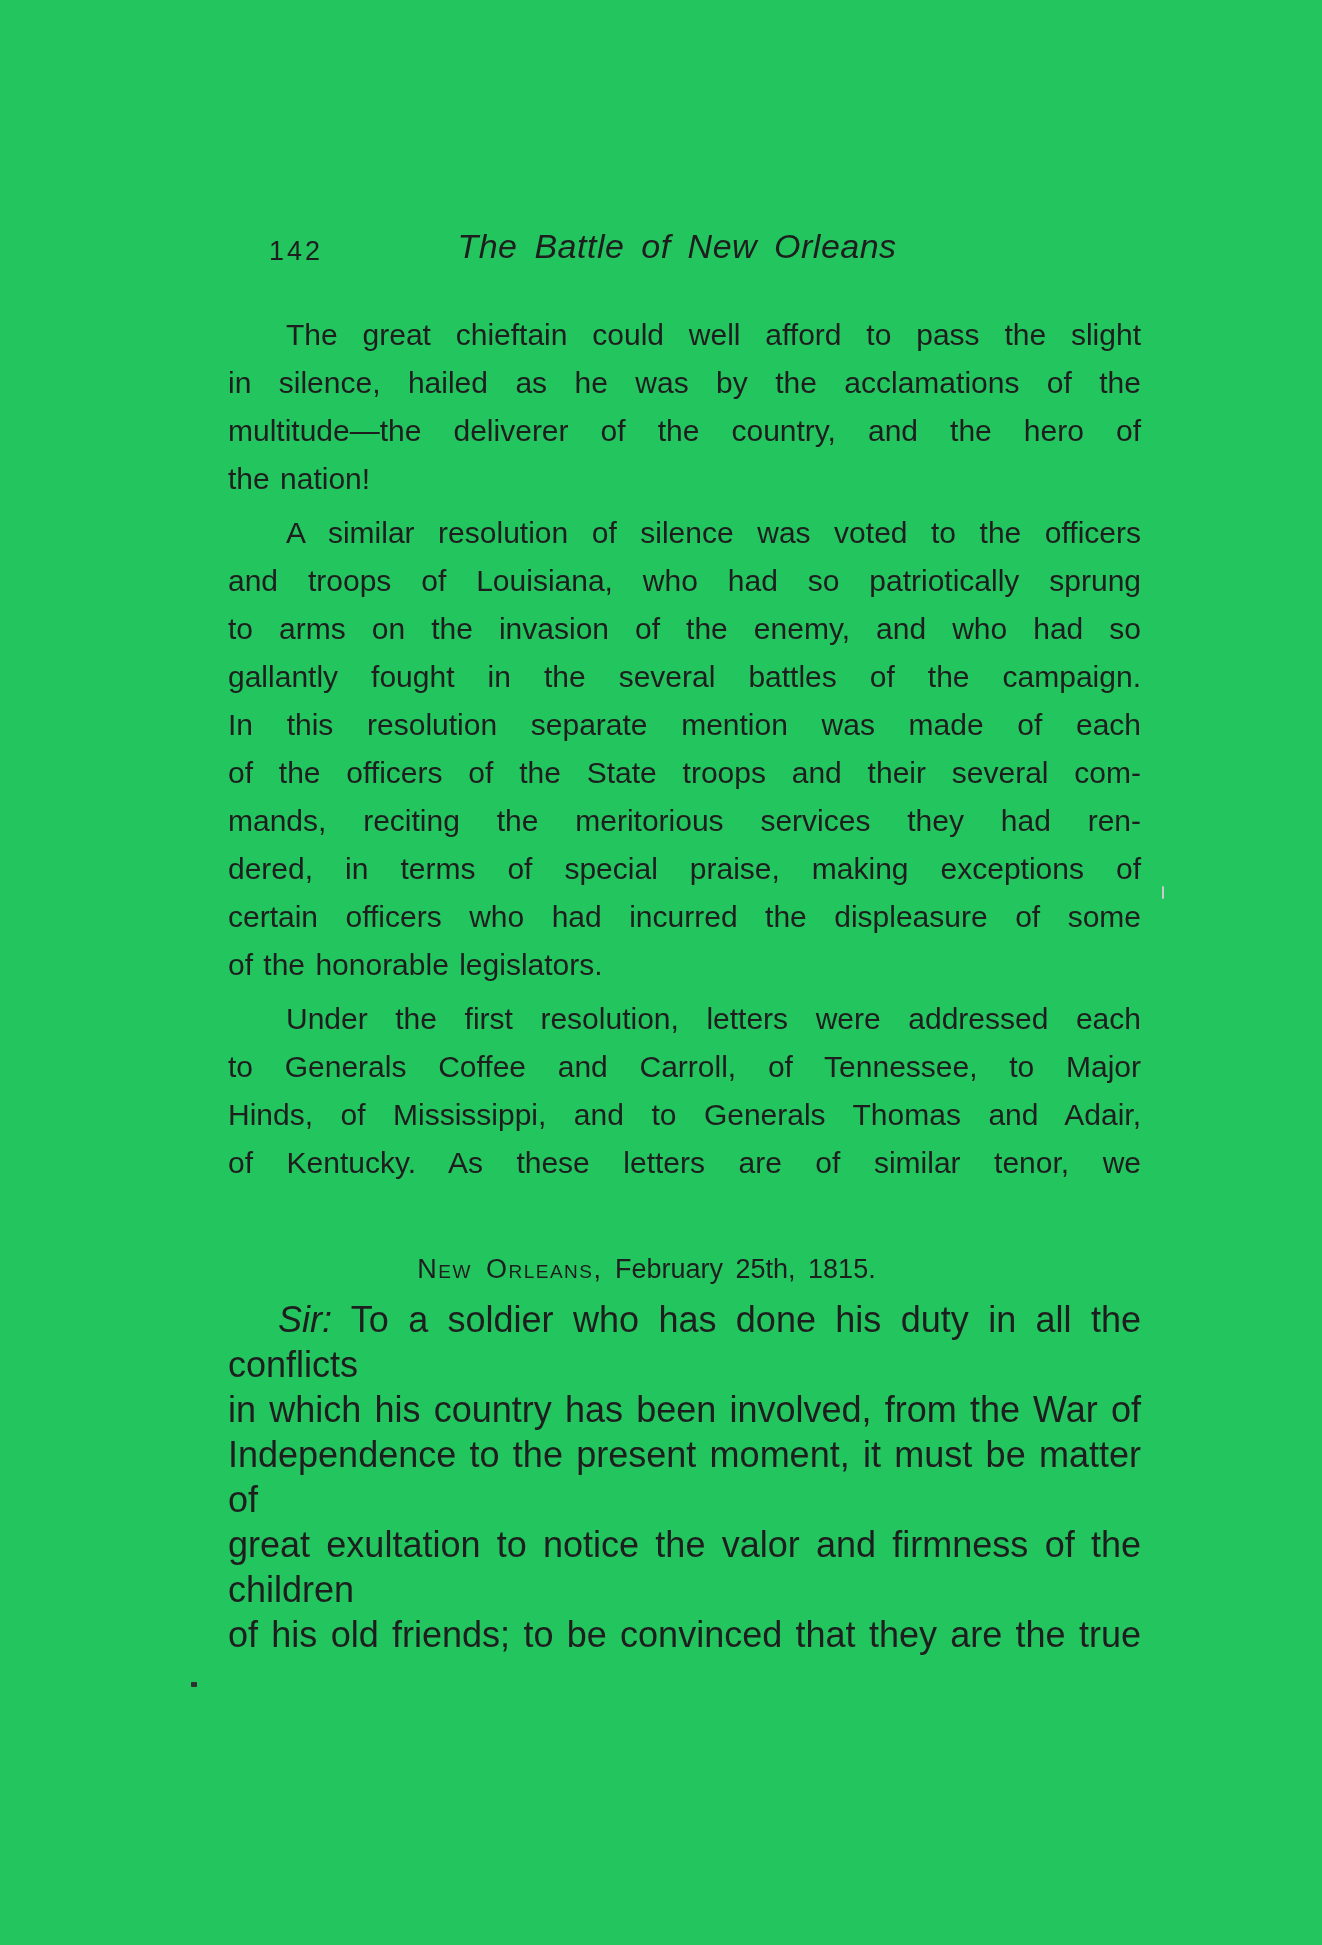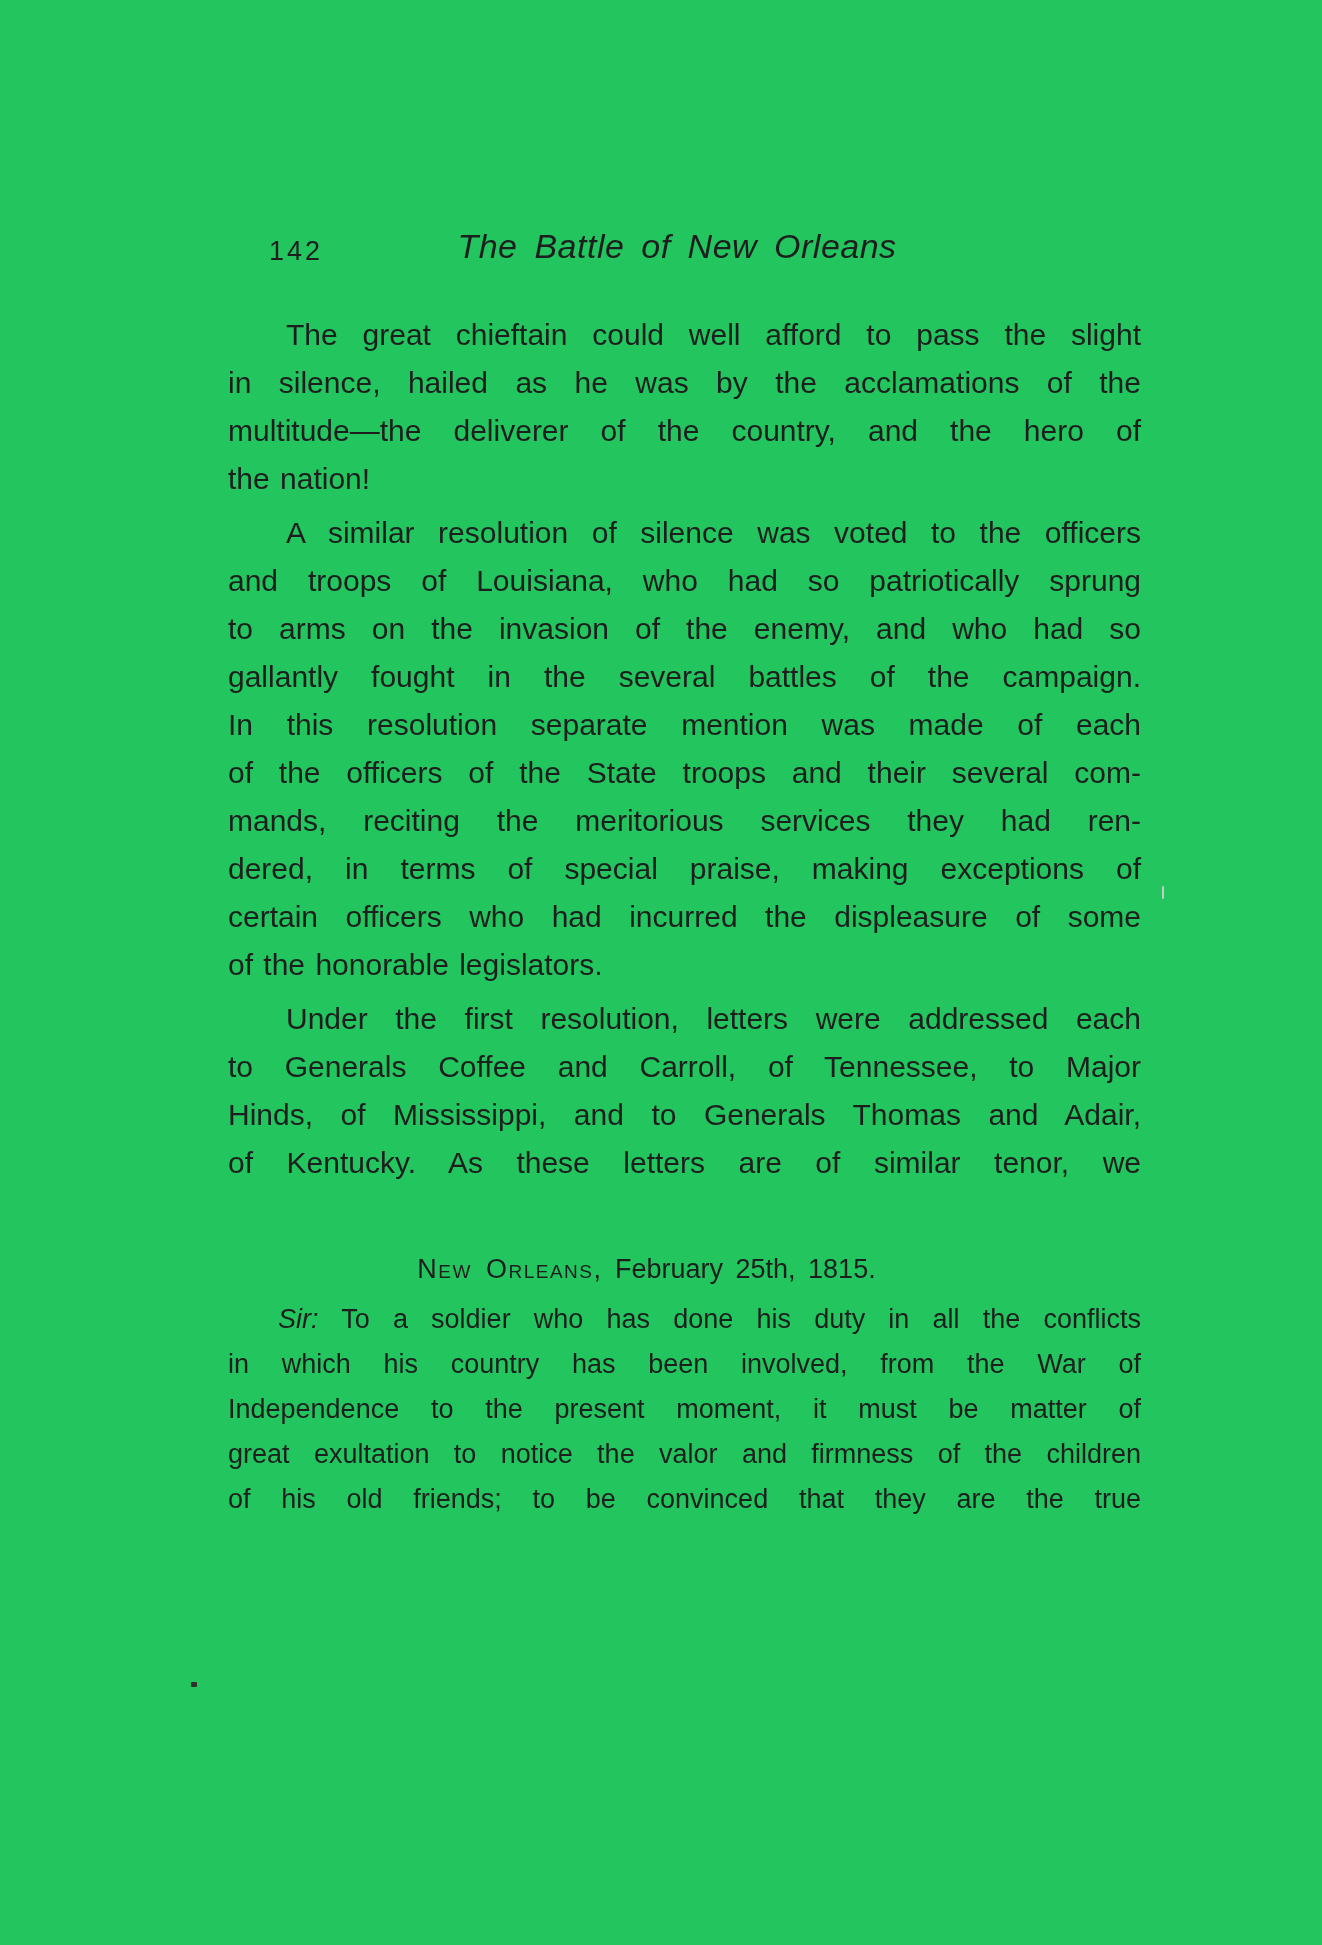--- a/index.html
+++ b/index.html
@@ -52,21 +52,21 @@
   .dateline {
     margin-top: 58px;
     font-size: 27px;
     line-height: 48px;
     text-align: center;
     padding-right: 76px;
     word-spacing: 5px;
   }
   .sc { font-variant: small-caps; letter-spacing: 1.5px; }
   .letter { margin-top: 4px; }
-  .letter .line { font-size: 27px; line-height: 45px; }
+  .letter .line { font-size: 36px; line-height: 45px; }
   .letter .indent { text-indent: 50px; }
   .it { font-style: italic; }
   .speck {
     position: absolute;
     background: #2f2f2f;
     border-radius: 1px;
   }
   .speck.faint { background: #c9c9c9; }
 </style>
 </head>

